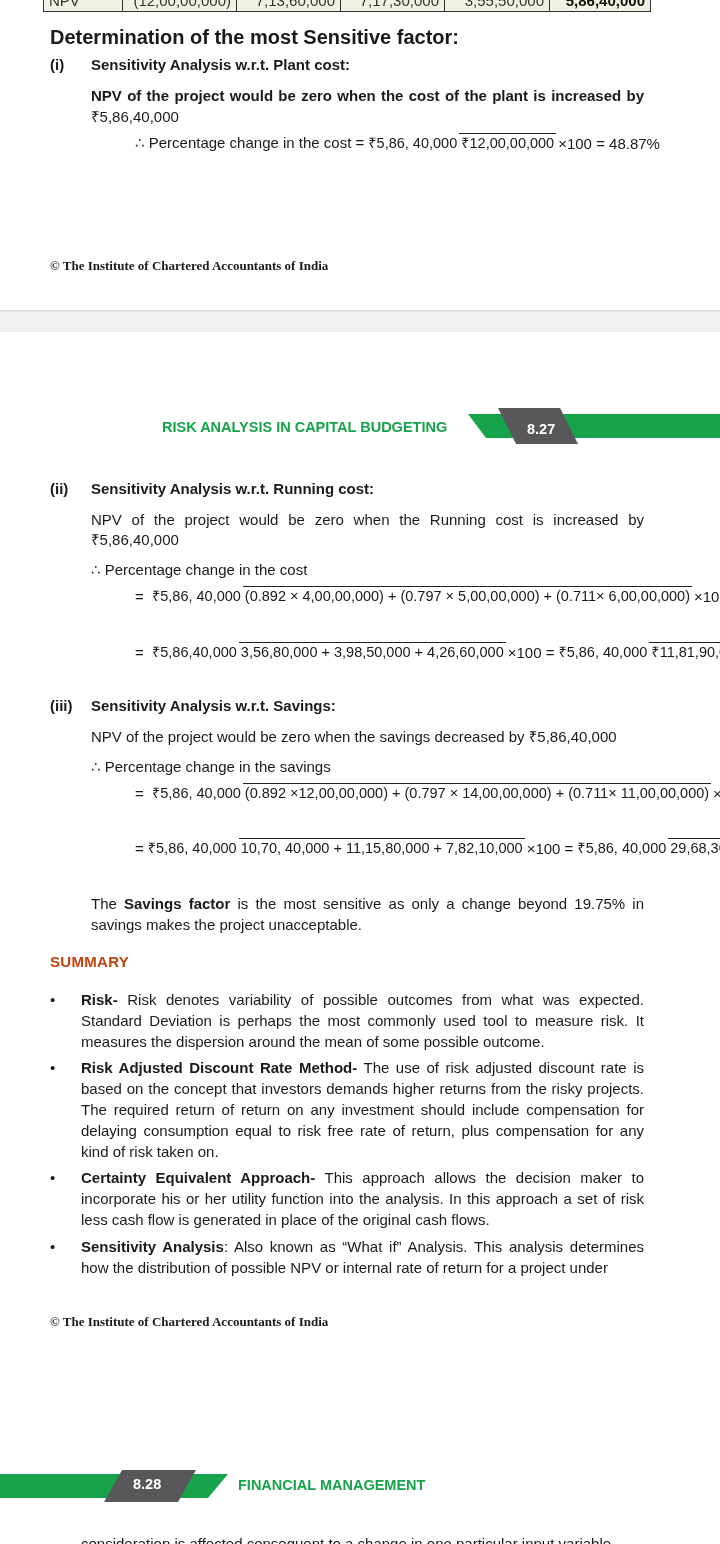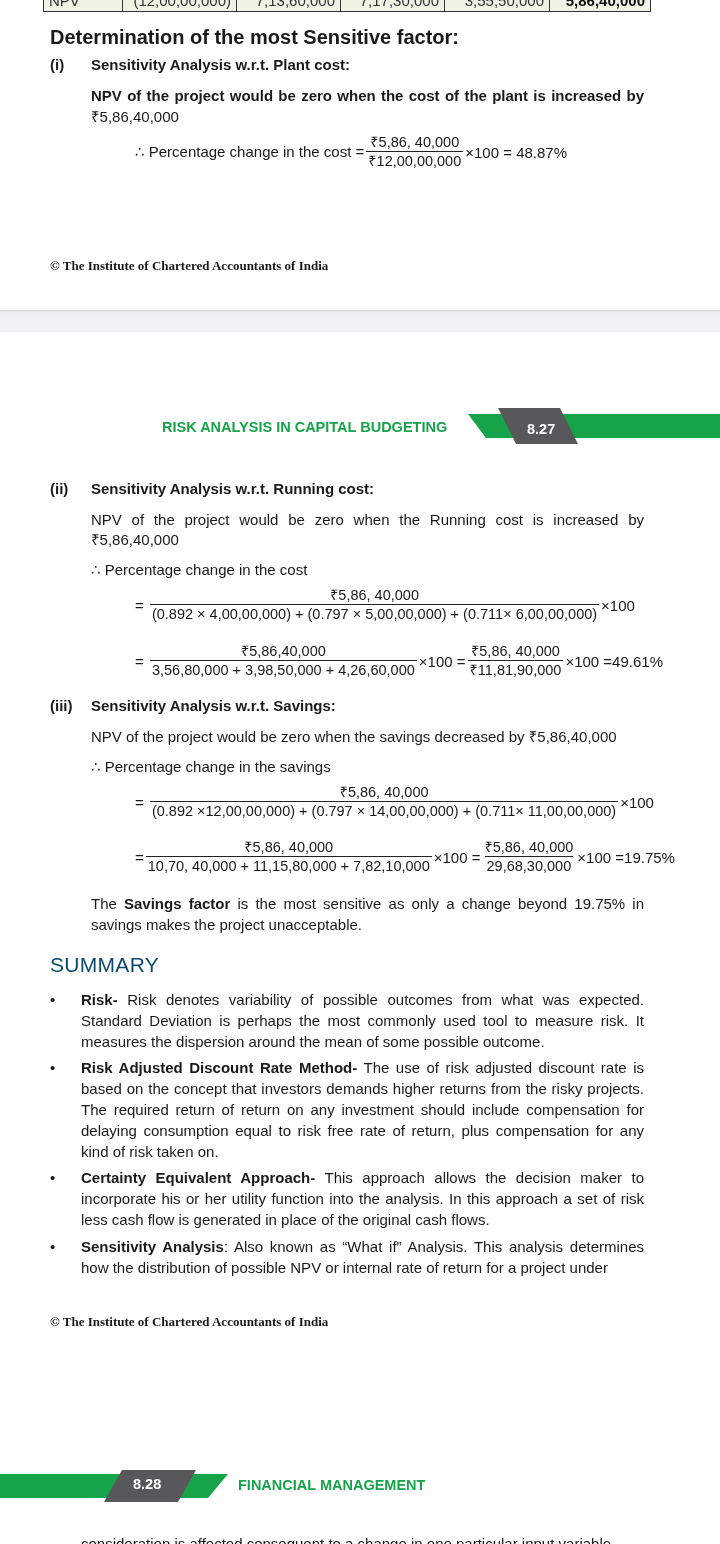--- a/index.html
+++ b/index.html
@@ -17,27 +17,27 @@
   table.npv td:first-child { text-align:left; }
   table.npv td.b { font-weight:bold; color:#111; }
 
   .h-det { font-weight:bold; font-size:20px; }
   .num { font-weight:bold; font-size:15px; }
   .sub { font-weight:bold; font-size:15px; }
   .para { font-size:15px; line-height:21px; text-align:justify; }
   .copy { font-family:"Liberation Serif", serif; font-weight:bold; font-size:13px; }
 
   
-  .frac { display:inline-flex; flex-direction:column; align-items:center; vertical-align:middle; font-size:14.5px; }
+  .frac { display:inline-flex; flex-direction:row; align-items:center; vertical-align:middle; font-size:14.5px; }
   .frac .n { padding:0 2px; line-height:18px; }
   .frac .d { border-top:1px solid #222; padding:0 2px; line-height:19px; }
   .eqline { font-size:15px; display:flex; align-items:center; white-space:nowrap;margin-left:42px; }
   .eqline span.t { padding:0 2px; }
 
-  .summary { color:#0c4a6e; font-weight:normal; font-size:21px; letter-spacing:0.3px; }
+  .summary { color:#c2410c; font-weight:bold; font-size:15px; letter-spacing:0.3px; }
   .bullet { position:absolute; left:50px; font-size:15px; }
   .bitem { position:absolute; left:81px; width:563px; font-size:15px; line-height:21px; text-align:justify; }
 
   
   .hdr-title { color:#16a34a; font-weight:bold; font-size:14.5px; }
   .pg-num { color:#fff; font-weight:bold; font-size:14.5px; }
 </style>
 </head>
 <body>
 

